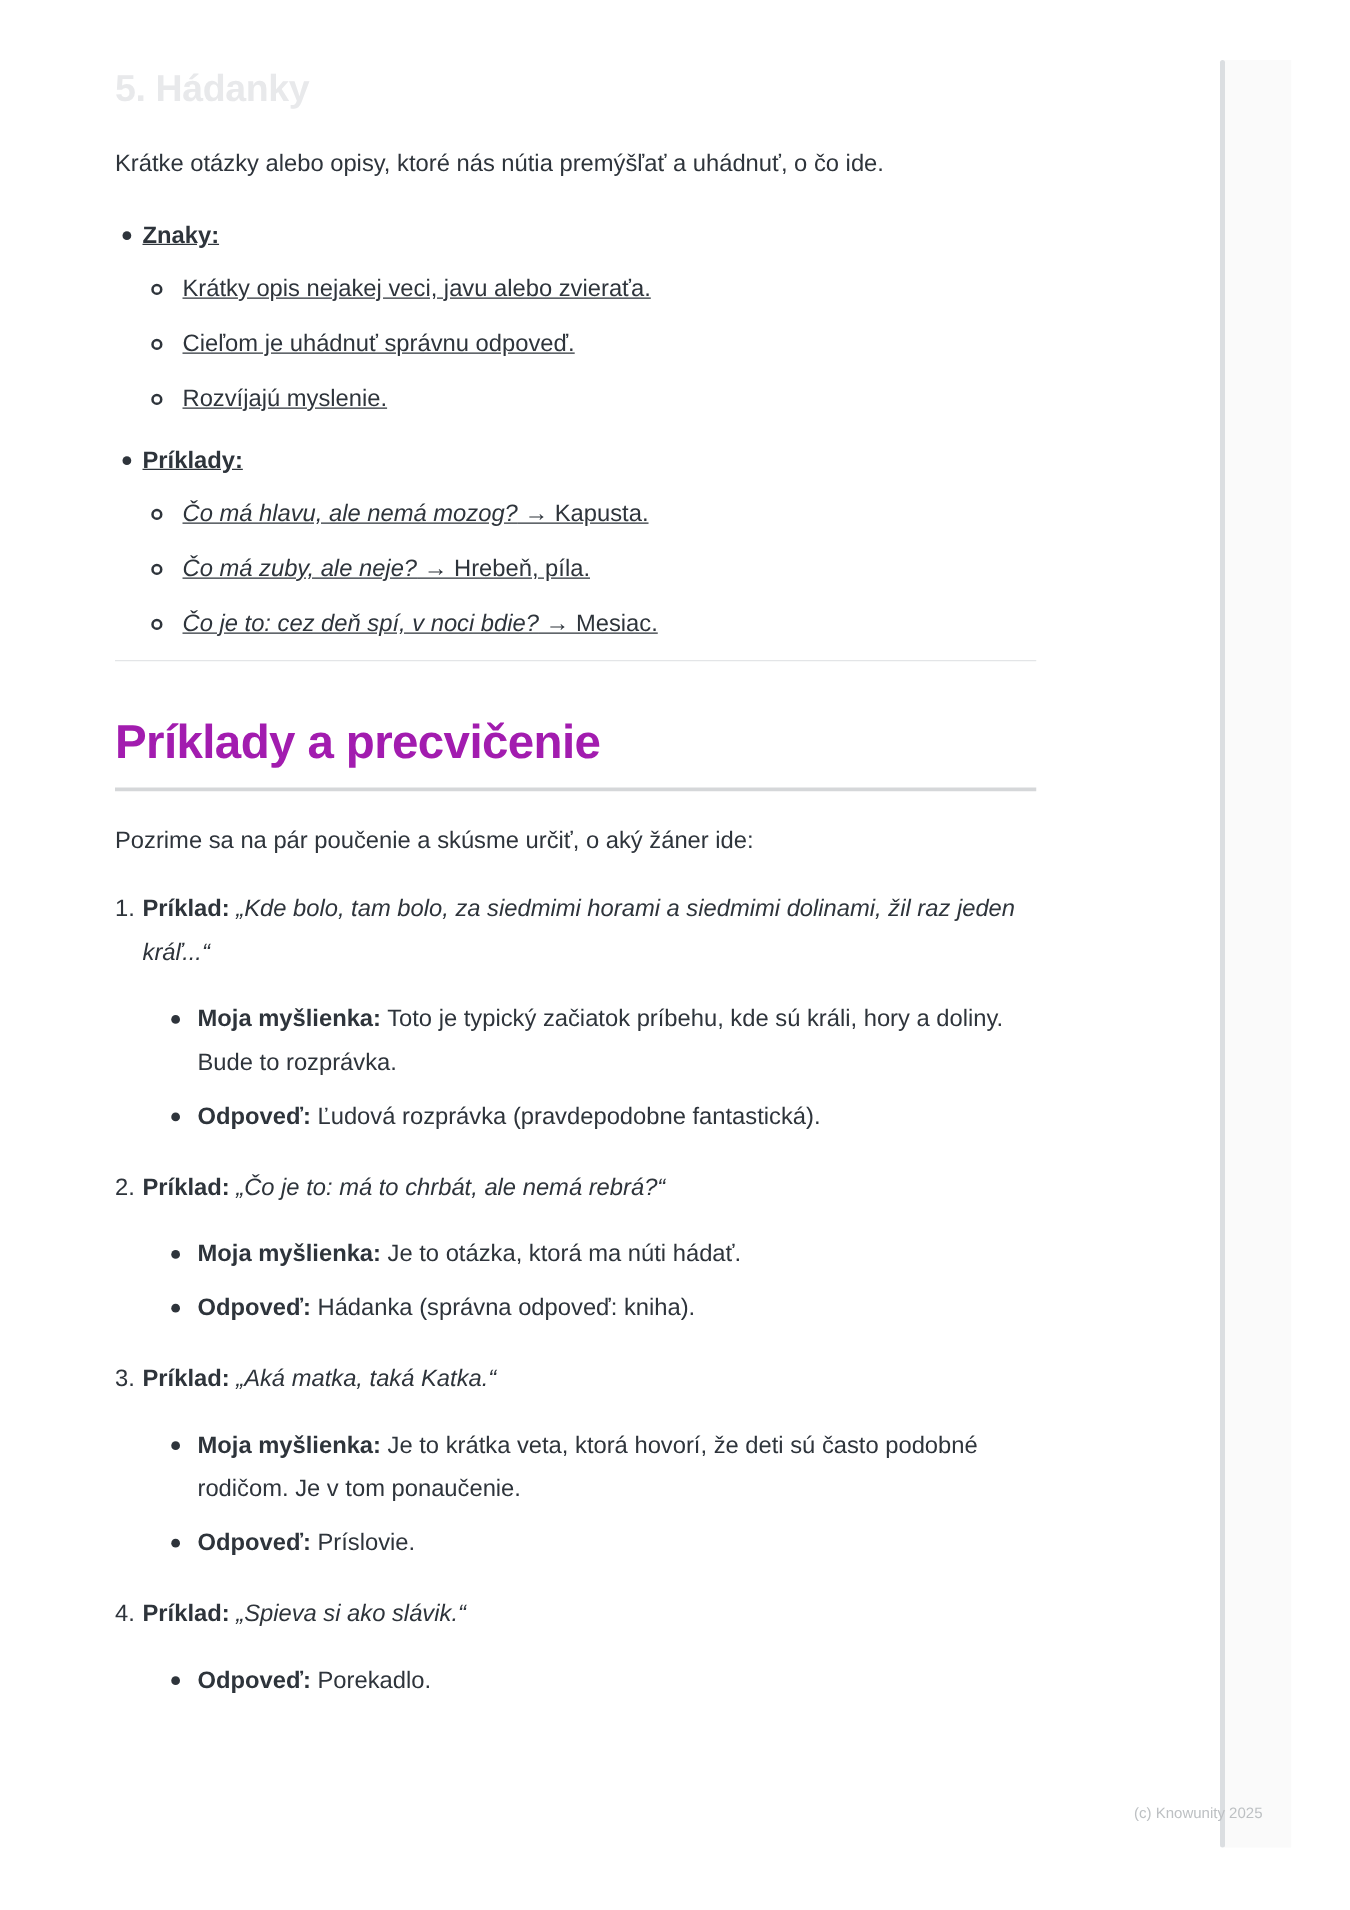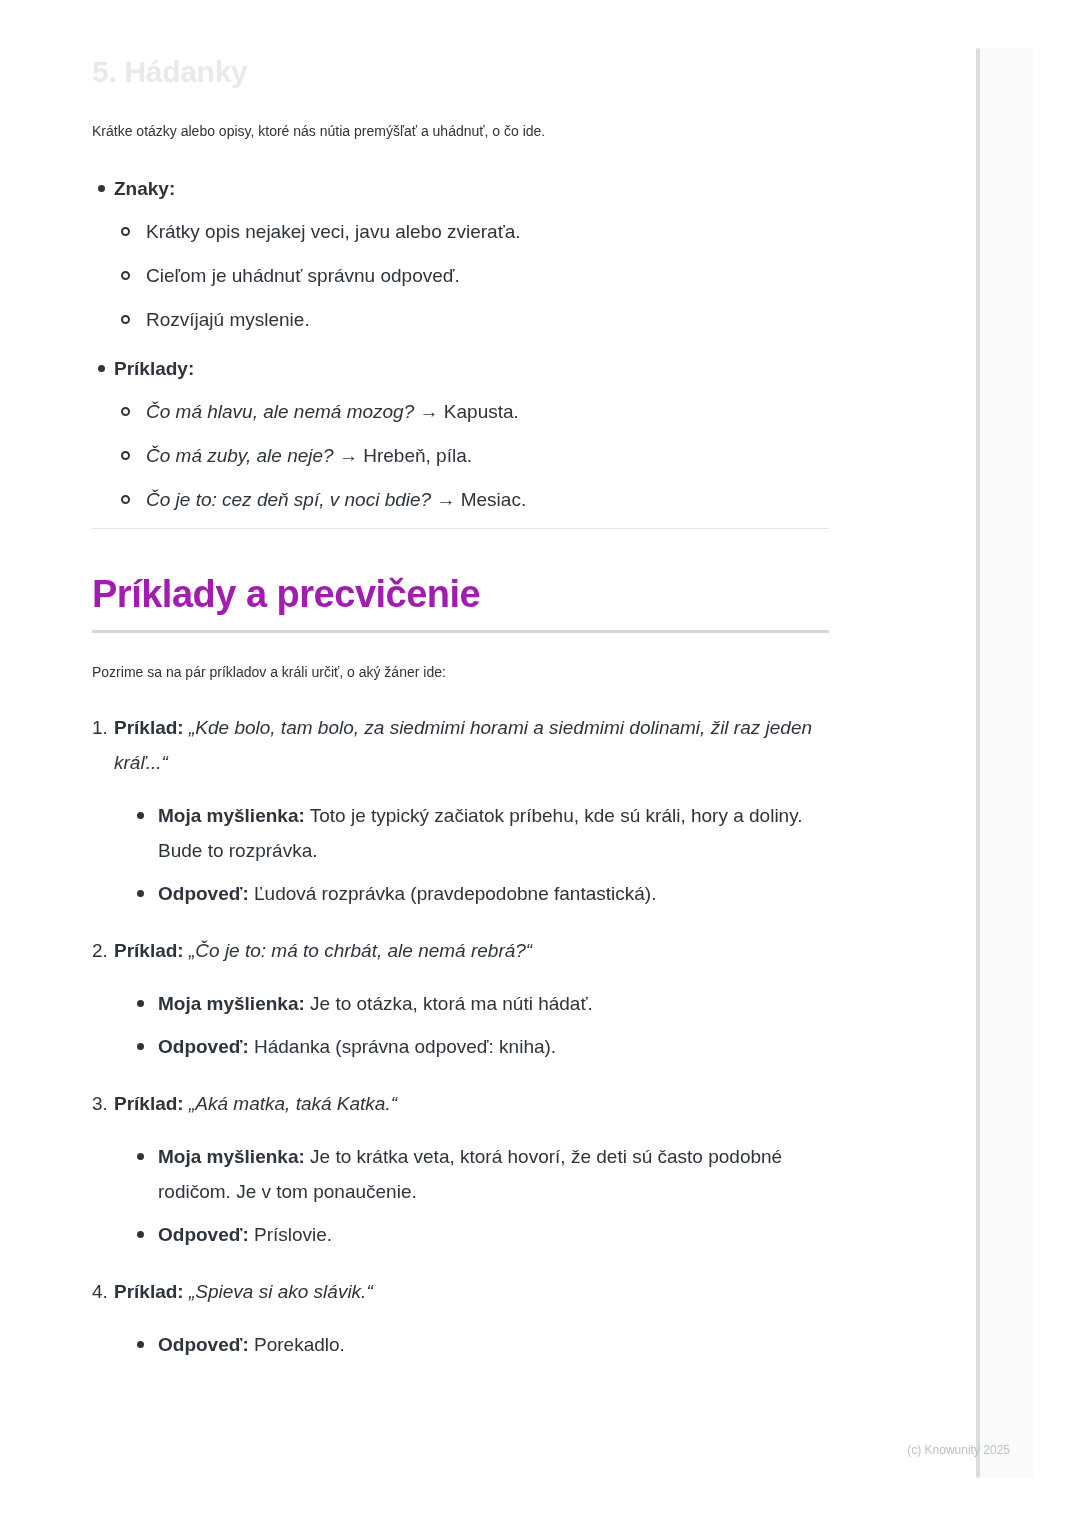--- a/index.html
+++ b/index.html
@@ -23,32 +23,32 @@
     margin: 0;
     padding-top: 52px;
     font-size: 30px;
     line-height: 40px;
     font-weight: bold;
     color: #e8e9eb;
     letter-spacing: -0.3px;
   }
   p.body {
     margin: 24px 0 0;
-    font-size: 14px;
+    font-size: 19px;
     line-height: 31px;
   }
   
   ul.features {
     list-style: none;
     margin: 26px 0 0;
     padding: 0;
     font-size: 19px;
     line-height: 31px;
   }
-  ul.features > li { position: relative; padding-left: 22px; }
+  ul.features > li { position: relative; padding-left: 22px; text-decoration: underline; }
   ul.features > li + li { margin-top: 18px; }
   .lbl { font-weight: bold; }
   ul.sub { list-style: none; margin: 12px 0 0; padding: 0; font-weight: normal; }
   ul.features ul.sub > li { position: relative; padding-left: 32px; margin-bottom: 13px; }
   .m-disc {
     position: absolute; left: 6px; top: 12px;
     width: 7px; height: 7px; border-radius: 50%;
     background: #2e343b;
   }
   .m-ring {
@@ -158,21 +158,21 @@
       </ul>
     </li>
   </ul>
 
   <hr class="thin">
 
   <h2 class="section">Príklady a precvičenie</h2>
 
   <hr class="thick">
 
-  <p class="body">Pozrime sa na pár príkladov a králi určiť, o aký žáner ide:</p>
+  <p class="body">Pozrime sa na pár poučenie a skúsme určiť, o aký žáner ide:</p>
 
   <ol class="examples">
 
     <li class="example">
       <p class="ex-head">
         <span class="num">1.</span><strong>Príklad:</strong><em> „Kde bolo, tam bolo, za siedmimi horami a siedmimi dolinami, žil raz jeden kráľ...“</em>
       </p>
       <ul class="ex-sub">
         <li>
           <span class="m-dot"></span>

